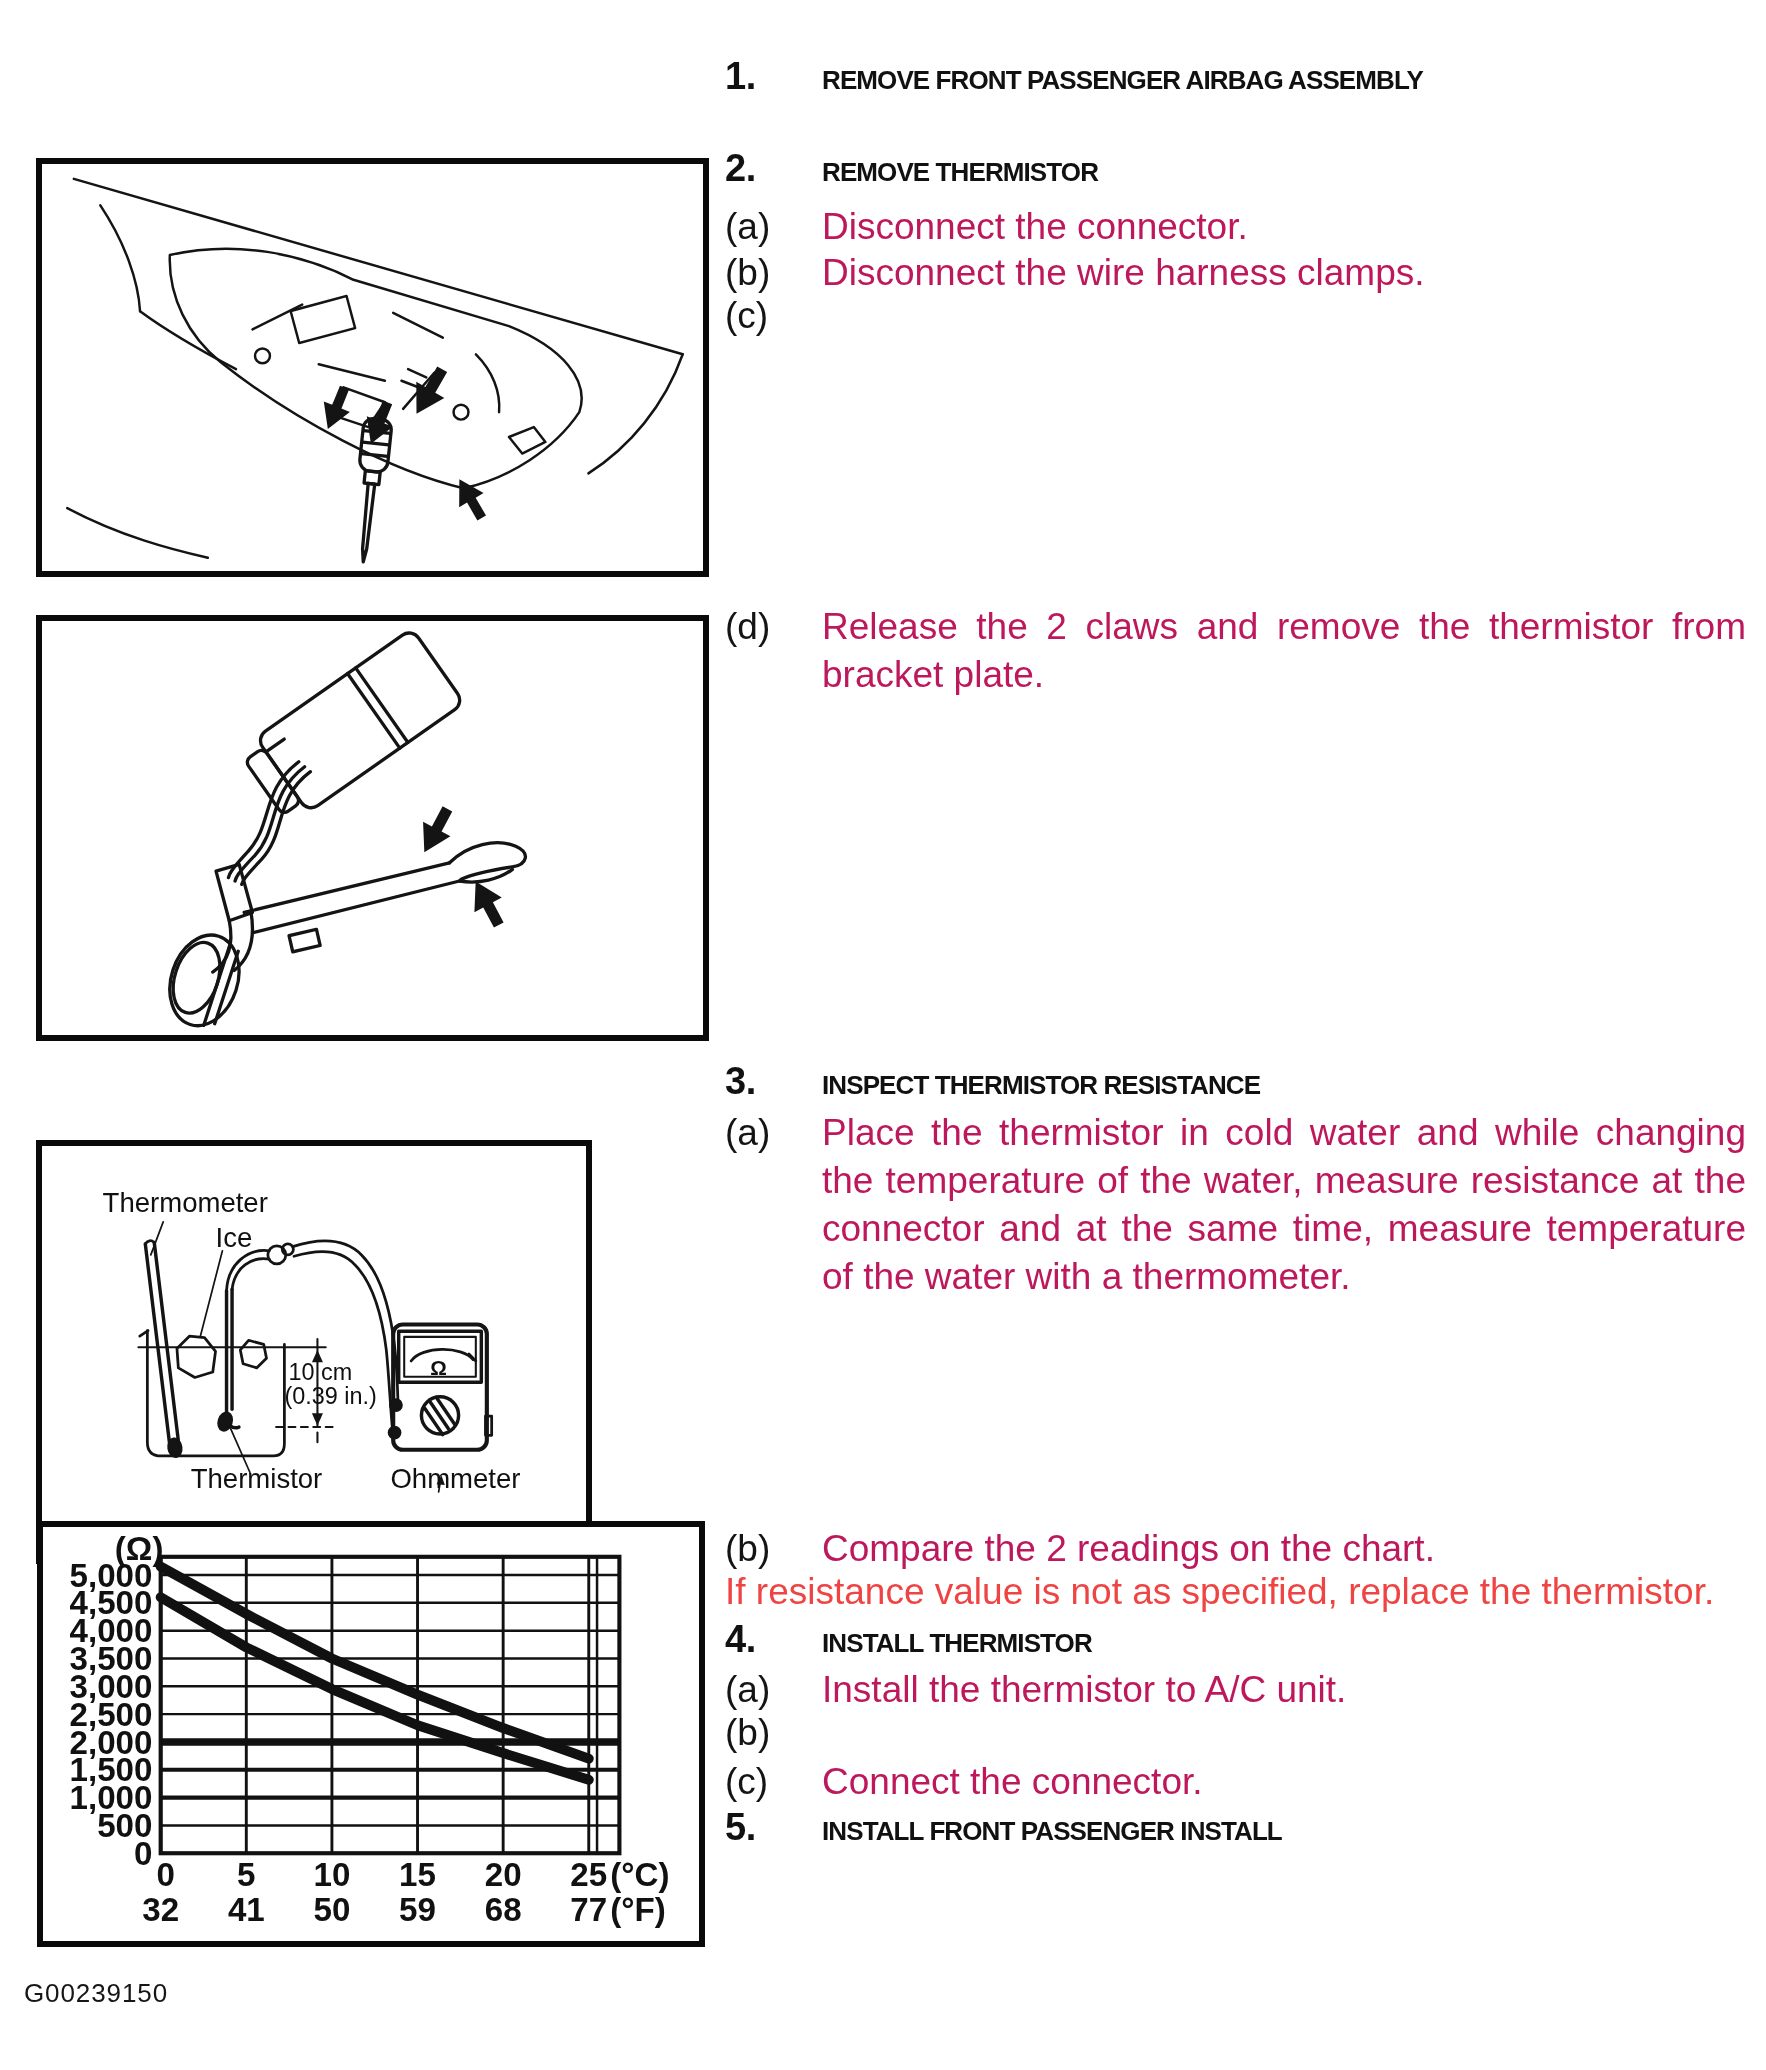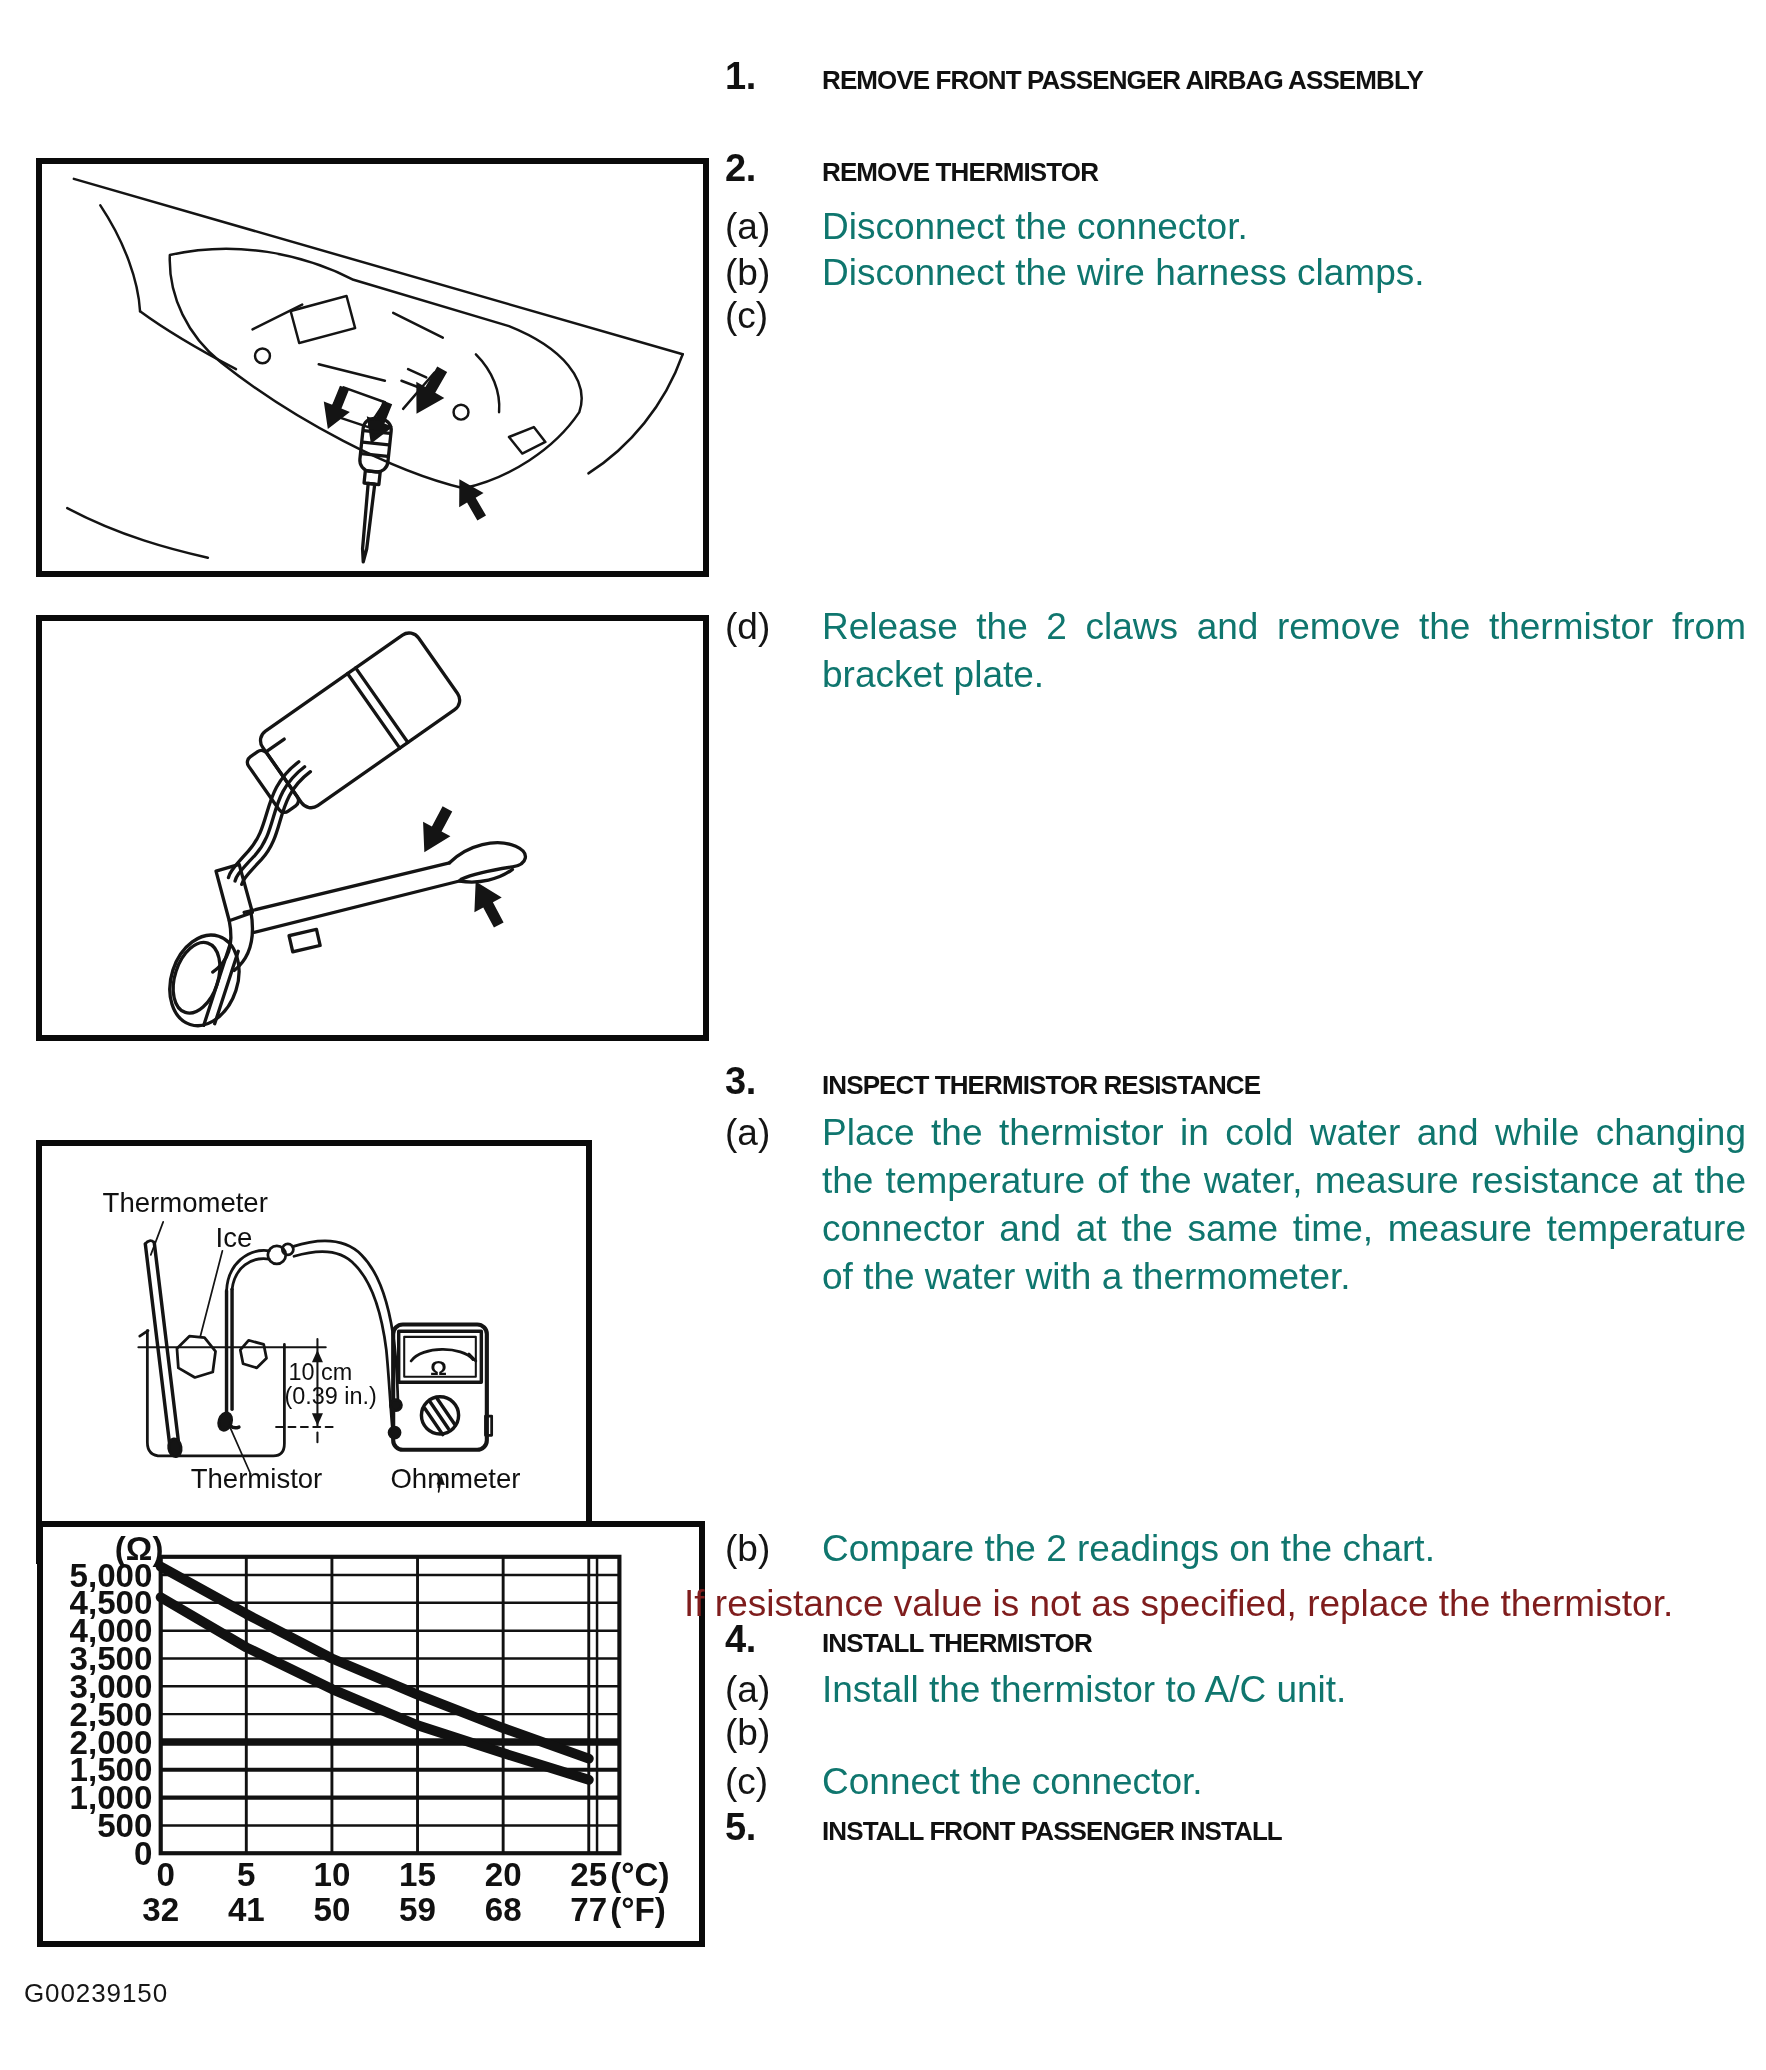--- a/index.html
+++ b/index.html
@@ -3,25 +3,25 @@
 <meta charset="utf-8">
 <style>
   html,body{margin:0;padding:0;background:#e8e8e8;}
   .page{position:relative;width:1767px;height:2071px;background:#ffffff;
         font-family:"Liberation Sans",sans-serif;color:#111;overflow:hidden;}
   .figbox{position:absolute;border:6.8px solid #0a0a0a;background:#fff;box-sizing:border-box;}
   .figbox svg{display:block;width:100%;height:100%;}
   .doc-code{position:absolute;left:24px;top:1978px;font-size:26px;letter-spacing:0.9px;color:#161616;}
   .row{position:absolute;left:725px;display:flex;align-items:baseline;}
   .tag{width:97px;flex:none;font-size:37px;color:#141414;}
-  .txt{font-size:37px;line-height:48px;color:#0f766e;white-space:nowrap;}
+  .txt{font-size:37px;line-height:48px;color:#be185d;white-space:nowrap;}
   .txt.wrap{white-space:normal;width:924px;text-align:justify;}
   .num{width:97px;flex:none;font-size:38px;font-weight:700;letter-spacing:-0.4px;}
   .ttl{font-size:26px;font-weight:700;letter-spacing:-0.9px;white-space:nowrap;}
-  .note{position:absolute;left:684px;font-size:37px;white-space:nowrap;color:#7f1d1d;margin-top:12px;}
+  .note{position:absolute;left:725px;font-size:37px;white-space:nowrap;color:#ef4444;}
   .ct{font-size:40px;font-weight:700;fill:#111;}
   .flab{font-size:40px;fill:#101010;}
   .dimlab{font-size:34px;fill:#101010;}
   .ohm{font-size:30px;font-weight:700;fill:#101010;}
   .sk{stroke:#141414;fill:none;stroke-linecap:round;stroke-linejoin:round;}
 </style>
 </head>
 <body>
 
 <div class="page">

